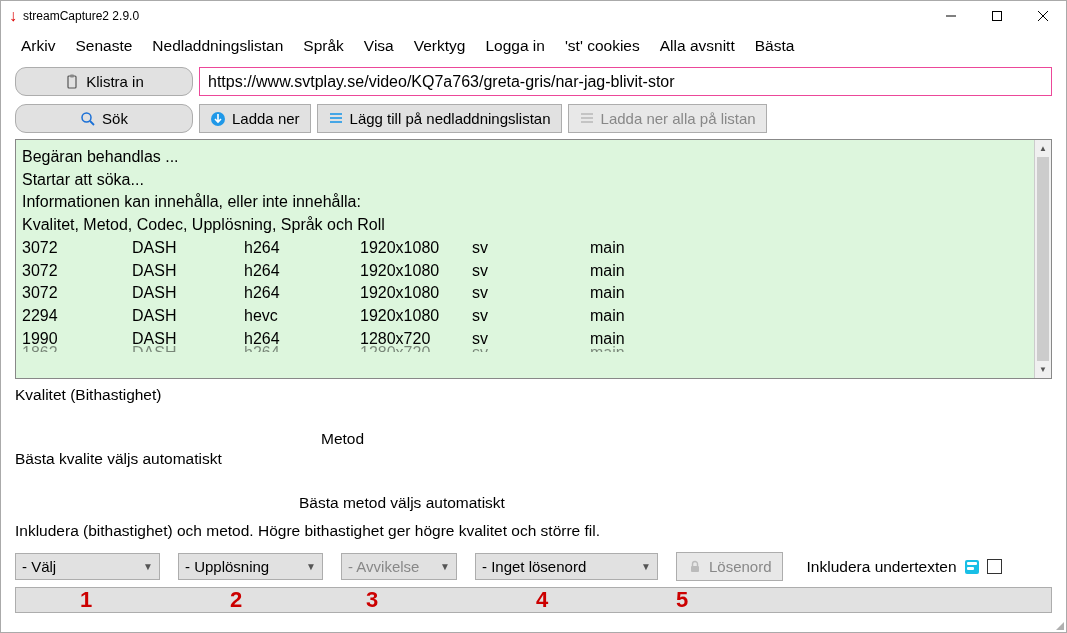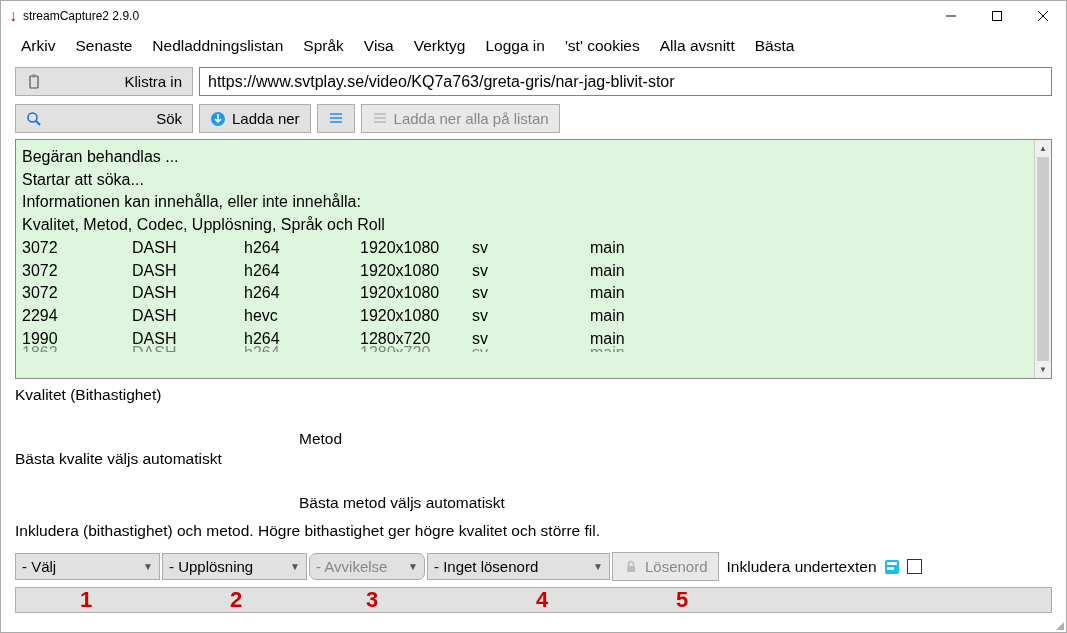--- a/index.html
+++ b/index.html
@@ -12,44 +12,44 @@
   .winbtns { display: flex; }
   .winbtn { width: 46px; height: 30px; display: flex; align-items: center; justify-content: center; cursor: pointer; }
   .winbtn svg { width: 10px; height: 10px; }
   
   .menubar { display: flex; gap: 4px; padding: 4px 12px 8px 12px; }
   .menu-item { padding: 2px 8px; font-size: 15.5px; cursor: pointer; }
   
   .toolbar-row { display: flex; gap: 6px; padding: 2px 14px; align-items: stretch; margin-bottom: 4px; }
   .btn { border: 1px solid #adadad; background: #e1e1e1; padding: 5px 10px; font-size: 15px; display: flex; align-items: center; gap: 6px; cursor: pointer; font-family: inherit; }
   .btn.disabled { color: #888; background: #e8e8e8; }
-  .btn-fixed { width: 178px; justify-content: space-between; }
+  .btn-fixed { width: 178px; justify-content: center; border-radius: 11px; }
   .url-input { flex: 1; border: 1px solid #ec4899; padding: 4px 8px; font-size: 16px; font-family: inherit; }
   
   .ico { width: 16px; height: 16px; display: inline-flex; align-items: center; justify-content: center; }
   
   .output-wrap { position: relative; margin: 2px 14px 6px 14px; border: 1px solid #888; height: 240px; display: flex; }
   .output { flex: 1; background: #ddf6dd; padding: 6px 6px; font-size: 16px; line-height: 1.42; overflow: hidden; white-space: pre; position: relative; }
   .output-scrollbar { width: 17px; background: #f0f0f0; border-left: 1px solid #ccc; display: flex; flex-direction: column; }
   .scroll-arrow { height: 17px; display: flex; align-items: center; justify-content: center; font-size: 8px; color: #555; }
   .scroll-thumb { background: #ccc; flex: 1; margin: 0 2px; }
   
-  .info-row { display: flex; padding: 1px 14px 2px 14px; font-size: 15.5px; }
+  .info-row { display: flex; padding: 1px 14px 2px 14px; font-size: 15.5px; gap: 22px; }
   .info-col1 { width: 284px; }
   .info-col2 { flex: 1; margin-top: 44px; }
   .info-sub { padding: 0 14px 10px 14px; font-size: 15.5px; display: flex; }
   
   .desc-row { padding: 0 14px 10px 14px; font-size: 15.5px; }
   
-  .controls-row { display: flex; gap: 2px; padding: 2px 14px; align-items: center; }
+  .controls-row { display: flex; gap: 18px; padding: 2px 14px; align-items: center; }
   .select { border: 1px solid #adadad; background: #e1e1e1; padding: 4px 6px; font-size: 15px; display: flex; align-items: center; justify-content: space-between; gap: 8px; cursor: pointer; font-family: inherit; }
   .select.disabled { color: #888; }
   .sel-w1 { width: 145px; }
   .sel-w2 { width: 145px; }
-  .sel-w3 { width: 116px; border-radius: 7px; }
+  .sel-w3 { width: 116px; }
   .sel-w4 { width: 183px; }
   .chev { font-size: 10px; color: #555; }
   .cb-wrap { display: flex; align-items: center; gap: 8px; font-size: 15.5px; margin-left: 6px; }
   .cb-icon { width: 14px; height: 14px; background: #19bfe6; border-radius: 2px; position: relative; display:inline-block; }
   .cb-icon::after { content: ""; position: absolute; left: 2px; top: 2px; width: 10px; height: 3px; background: #fff; border-radius: 1px; }
   .cb-icon::before { content: ""; position: absolute; left: 2px; top: 7px; width: 7px; height: 3px; background: #fff; border-radius: 1px; }
   .checkbox { width: 15px; height: 15px; border: 1px solid #333; background: #fff; cursor: pointer; }
   
   .number-row { margin: 4px 14px 0 14px; border: 1px solid #adadad; background: #e1e1e1; height: 26px; display: flex; align-items: center; position: relative; }
   .big-num { color: #cc0000; font-size: 22px; font-weight: 800; font-family: "Segoe UI", sans-serif; position: absolute; }
@@ -137,20 +137,21 @@
     <span>Ladda ner</span>
   </button>
   <button class="btn">
     <span class="ico">
         <svg viewBox="0 0 16 16">
           <line x1="2" y1="3" x2="14" y2="3" stroke="#1f98e8" stroke-width="1.6"></line>
           <line x1="2" y1="7" x2="14" y2="7" stroke="#1f98e8" stroke-width="1.6"></line>
           <line x1="2" y1="11" x2="14" y2="11" stroke="#1f98e8" stroke-width="1.6"></line>
         </svg>
       </span>
+    <span>Lägg till på nedladdningslistan</span>
   </button>
   <button class="btn disabled">
     <span class="ico">
         <svg viewBox="0 0 16 16">
           <line x1="2" y1="3" x2="14" y2="3" stroke="#bbb" stroke-width="1.6"></line>
           <line x1="2" y1="7" x2="14" y2="7" stroke="#bbb" stroke-width="1.6"></line>
           <line x1="2" y1="11" x2="14" y2="11" stroke="#bbb" stroke-width="1.6"></line>
         </svg>
       </span>
     <span>Ladda ner alla på listan</span>

